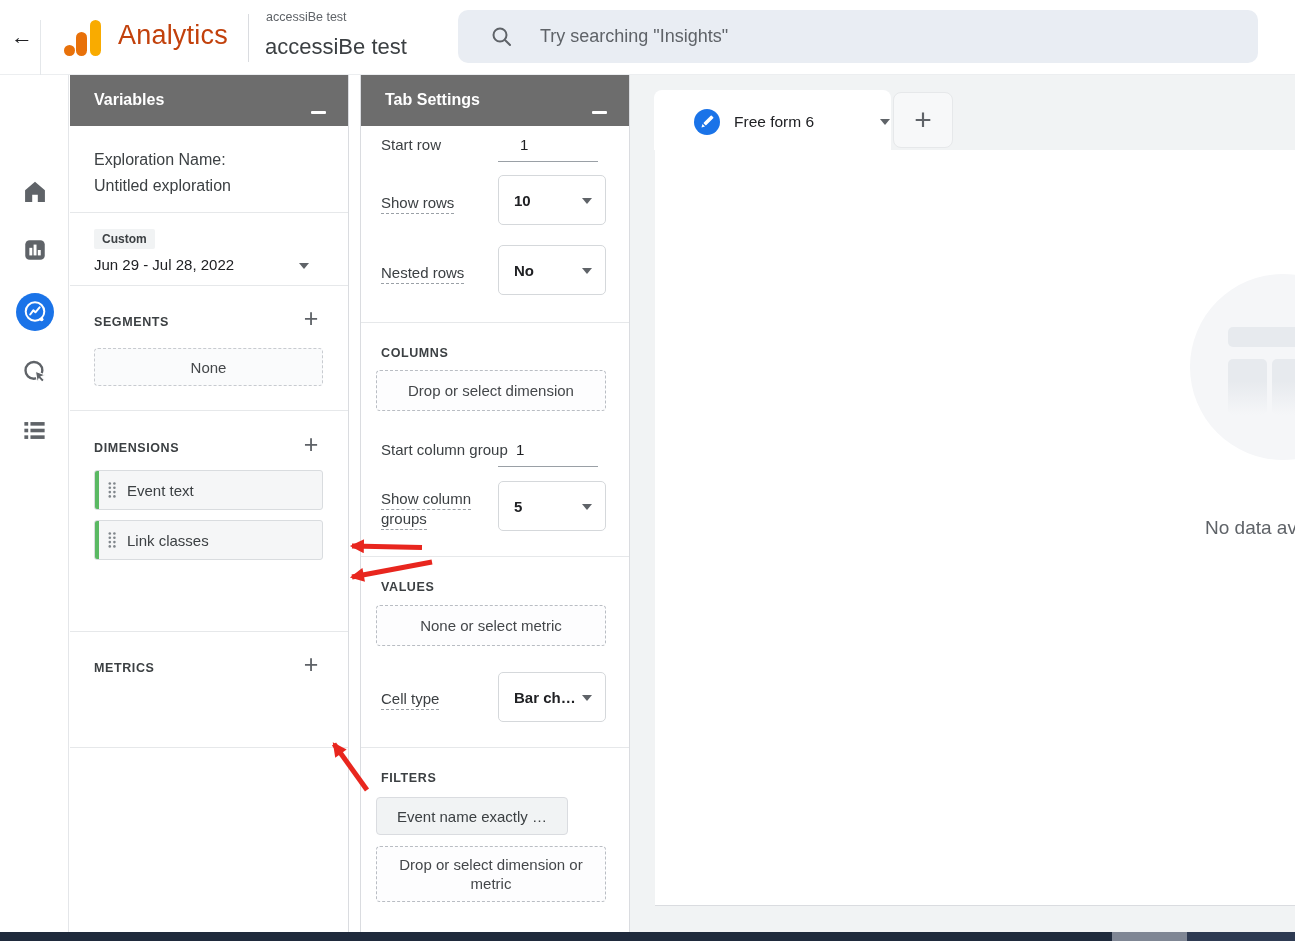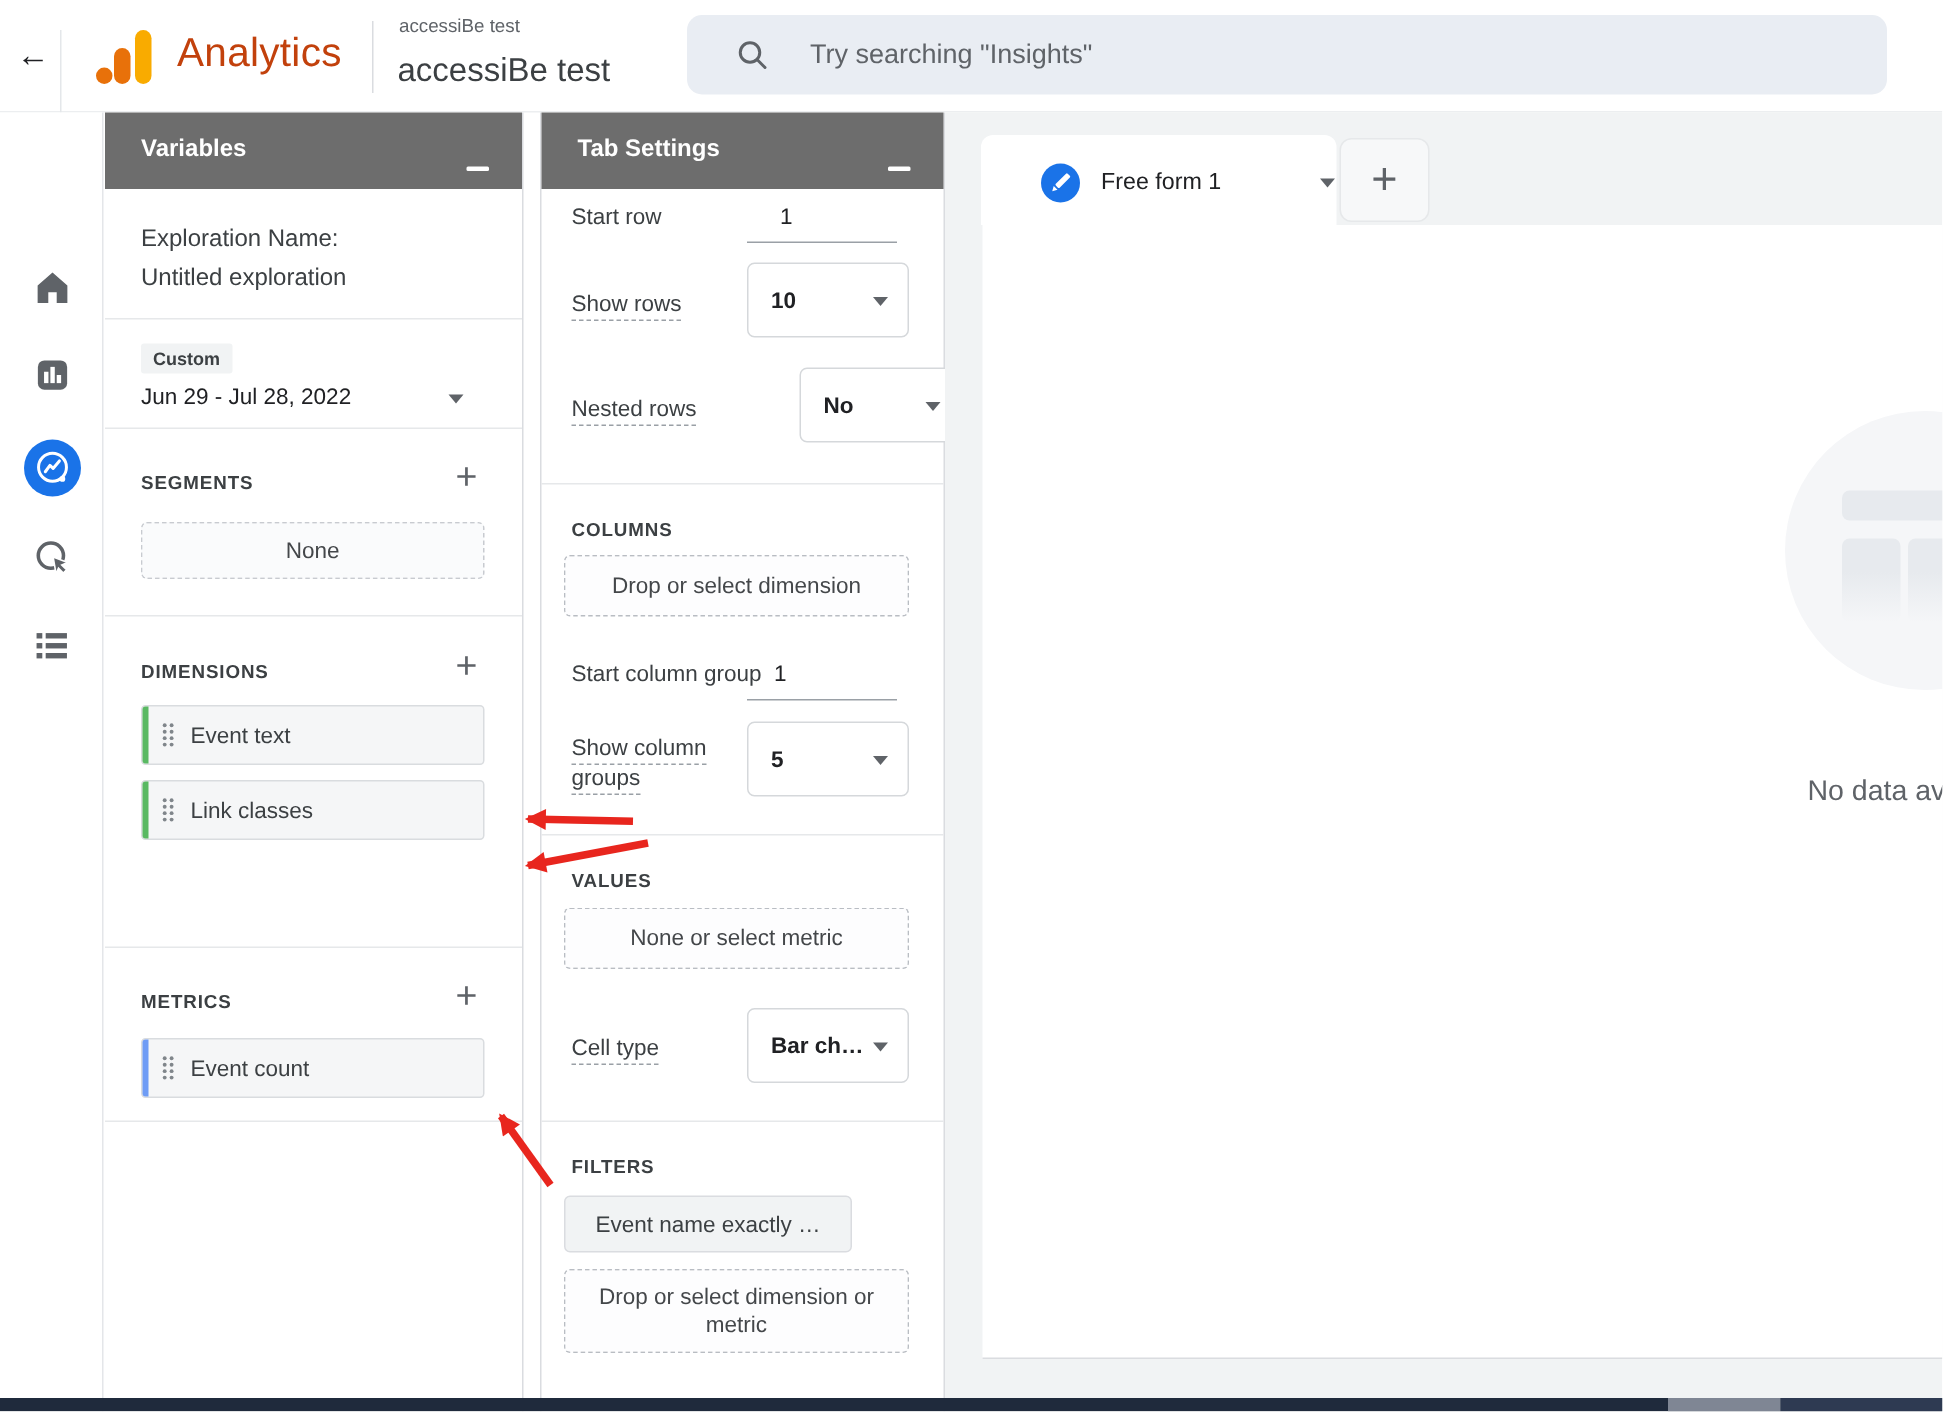--- a/index.html
+++ b/index.html
@@ -209,36 +209,20 @@
             <circle cx="2.8" cy="15.4" r="1.3"></circle>
             <circle cx="7.4" cy="15.4" r="1.3"></circle>
           </g>
         </svg>
       <span class="lbl">Link classes</span>
     </div>
     <div class="divider" style="top:556px;"></div>
 
     <div class="sec-title" style="top:586px;">METRICS</div>
     <div class="plus-btn" style="top:576px;">+</div>
-    <div class="chip blue" style="top:617px;">
-      <span class="bar"></span>
-      <svg width="10" height="18" viewBox="0 0 10 18">
-          <g fill="#80868b">
-            <circle cx="2.8" cy="2.5" r="1.3"></circle>
-            <circle cx="7.4" cy="2.5" r="1.3"></circle>
-            <circle cx="2.8" cy="6.8" r="1.3"></circle>
-            <circle cx="7.4" cy="6.8" r="1.3"></circle>
-            <circle cx="2.8" cy="11.1" r="1.3"></circle>
-            <circle cx="7.4" cy="11.1" r="1.3"></circle>
-            <circle cx="2.8" cy="15.4" r="1.3"></circle>
-            <circle cx="7.4" cy="15.4" r="1.3"></circle>
-          </g>
-        </svg>
-      <span class="lbl">Event count</span>
-    </div>
     <div class="divider" style="top:672px;"></div>
   </div>
 
   <div class="panel panel-tabs">
     <div class="panel-hdr">
       <span class="ttl">Tab Settings</span>
       <span class="minimize">
           <i></i>
         </span>
     </div>
@@ -246,21 +230,21 @@
     <div class="fld-label" style="top:61px;">Start row</div>
     <div class="uinput" style="top:53px;">1</div>
 
     <div class="fld-label" style="top:119px;"><span class="dash-u">Show rows</span></div>
     <div class="select" style="top:100px;">
       <span class="val">10</span>
       <i class="caret"></i>
     </div>
 
     <div class="fld-label" style="top:189px;"><span class="dash-u">Nested rows</span></div>
-    <div class="select" style="top:170px;margin-left:35px;">
+    <div class="select" style="top:170px;">
       <span class="val">No</span>
       <i class="caret"></i>
     </div>
     <div class="divider" style="top:247px;"></div>
 
     <div class="sec-title" style="top:271px; left:20px;">COLUMNS</div>
     <div class="dropzone" style="top:295px; height:41px;">Drop or select dimension</div>
 
     <div class="fld-label" style="top:366px;">Start column group</div>
     <div class="uinput" style="top:358px; padding-left:18px;">1</div>
@@ -290,21 +274,21 @@
   <div class="main">
     <div class="tab-active">
       <div class="pencil-circle">
         <svg width="26" height="26" viewBox="0 0 26 26">
           <g transform="rotate(45 13 13)" fill="#fff">
             <rect x="11.2" y="5.2" width="3.6" height="11.2" rx="0.8"></rect>
             <path d="M11.2 17.6 h3.6 l-1.8 3.2 Z"></path>
           </g>
         </svg>
       </div>
-      <span class="tab-label">Free form 1</span>
+      <span class="tab-label">Free form 6</span>
       <i class="caret tab-caret"></i>
     </div>
     <div class="tab-add">+</div>
 
     <div class="canvas-card">
       <div class="ph-circle"></div>
       <div class="ph-bar" style="left:573px; top:177px; width:160px; height:20px;"></div>
       <div class="ph-bar ph-fade" style="left:573px; top:209px; width:39px; height:56px;"></div>
       <div class="ph-bar ph-fade" style="left:617px; top:209px; width:130px; height:56px;"></div>
       <div class="nodata">No data avai</div>

